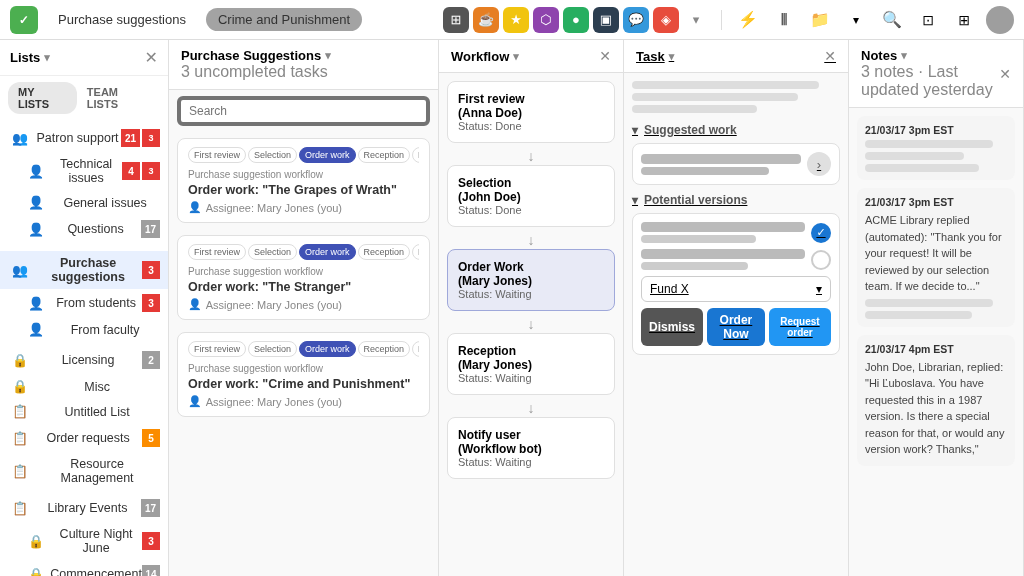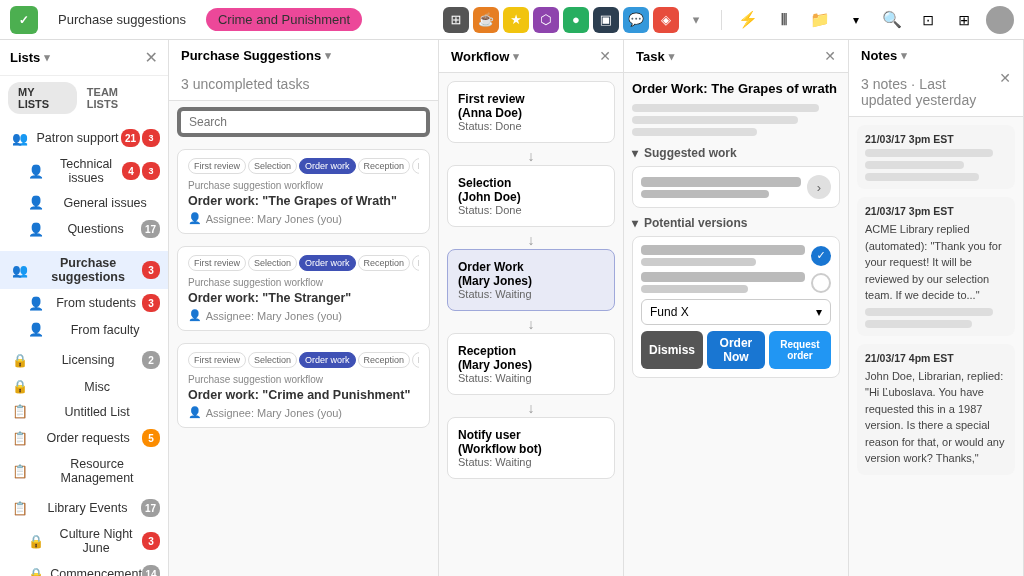--- a/index.html
+++ b/index.html
@@ -2,21 +2,21 @@
 <html><head>
   <meta charset="utf-8">
   <style>
     * { box-sizing: border-box; margin: 0; padding: 0; }
     body { font-family: -apple-system, BlinkMacSystemFont, 'Segoe UI', sans-serif; font-size: 13px; background: #f5f5f5; overflow: hidden; width: 1024px; height: 576px; display: flex; flex-direction: column; }
 
     
     .top-bar { height: 40px; background: #fff; border-bottom: 1px solid #ddd; display: flex; align-items: center; padding: 0 10px; gap: 8px; flex-shrink: 0; }
     .app-logo { width: 28px; height: 28px; background: #4caf50; border-radius: 6px; display: flex; align-items: center; justify-content: center; color: white; font-weight: bold; font-size: 12px; flex-shrink: 0; }
     .tab-item { padding: 4px 12px; border-radius: 14px; font-size: 13px; color: #333; cursor: pointer; white-space: nowrap; }
-    .tab-item.active { background: #ec4899; }
+    .tab-item.active { background: #a3a3a3; }
     .top-bar-spacer { flex: 1; }
     .icon-btn { width: 28px; height: 28px; border-radius: 6px; display: flex; align-items: center; justify-content: center; cursor: pointer; font-size: 14px; }
     .app-icons { display: flex; gap: 4px; }
     .app-icon { width: 26px; height: 26px; border-radius: 6px; display: flex; align-items: center; justify-content: center; font-size: 13px; }
     .avatar { width: 28px; height: 28px; border-radius: 50%; background: #9e9e9e; overflow: hidden; }
 
     
     .main { display: flex; flex: 1; overflow: hidden; }
 
     
@@ -25,38 +25,38 @@
     .sidebar-title { font-weight: 600; font-size: 13px; display: flex; align-items: center; gap: 4px; }
     .sidebar-close { font-size: 16px; cursor: pointer; color: #888; }
     .list-tabs { display: flex; gap: 0; padding: 6px 8px; }
     .list-tab { padding: 4px 10px; border-radius: 12px; font-size: 11px; font-weight: 600; cursor: pointer; color: #666; }
     .list-tab.active { background: #e8e8e8; color: #333; }
     .sidebar-section { padding: 4px 0; }
     .sidebar-item { display: flex; align-items: center; padding: 5px 8px 5px 12px; cursor: pointer; font-size: 12.5px; color: #333; position: relative; }
     .sidebar-item.selected { background: #e8f0fe; font-weight: 600; }
     .sidebar-item .item-icon { margin-right: 6px; font-size: 13px; color: #666; }
     .sidebar-item .item-label { flex: 1; text-align: center; }
-    .badge { min-width: 18px; height: 18px; border-radius: 8px; font-size: 10px; font-weight: 700; display: flex; align-items: center; justify-content: center; padding: 0 4px; }
+    .badge { min-width: 18px; height: 18px; border-radius: 0; font-size: 10px; font-weight: 700; display: flex; align-items: center; justify-content: center; padding: 0 4px; }
     .badge.red { background: #e53935; color: white; }
     .badge.gray { background: #9e9e9e; color: white; }
     .badge.orange { background: #fb8c00; color: white; }
     .sub-item { padding-left: 28px; }
     .lock-icon { font-size: 11px; }
 
     
     .columns { display: flex; flex: 1; overflow: hidden; }
     .column { display: flex; flex-direction: column; border-right: 1px solid #e0e0e0; background: #f9f9f9; flex-shrink: 0; overflow-y: auto; }
     .col-tasks { width: 270px; }
     .col-workflow { width: 185px; }
-    .col-task { width: 225px; }
+    .col-task { width: 225px; text-decoration: underline; }
     .col-notes { width: 220px; flex: 1; }
 
     .col-header { padding: 8px 12px; background: #fff; border-bottom: 1px solid #e0e0e0; display: flex; align-items: center; justify-content: space-between; flex-shrink: 0; }
     .col-header-title { font-weight: 700; font-size: 13px; display: flex; align-items: center; gap: 4px; }
-    .col-header-sub { font-size: 14px; color: #888; margin-top: 13px; }
+    .col-header-sub { font-size: 16px; color: #888; margin-top: 0; }
     .col-header-close { font-size: 14px; color: #888; cursor: pointer; }
     .col-search { padding: 6px 8px; }
     .col-search input { width: 100%; padding: 4px 8px; border: 4px solid #737373; border-radius: 6px; font-size: 12px; }
 
     
     .task-card { background: white; margin: 6px 8px; border-radius: 8px; border: 1px solid #e0e0e0; padding: 8px 10px; cursor: pointer; }
     .workflow-steps { display: flex; gap: 2px; margin-bottom: 6px; flex-wrap: nowrap; overflow: hidden; }
     .step { font-size: 9px; padding: 2px 5px; border-radius: 10px; border: 1px solid #ddd; color: #666; white-space: nowrap; background: #fff; }
     .step.active { background: #3f51b5; color: white; border-color: #3f51b5; }
     .task-type { font-size: 10px; color: #888; margin-bottom: 3px; }
@@ -332,21 +332,20 @@
 
     <div class="column col-task">
       <div class="col-header">
         <div class="col-header-title">
           <span>Task</span>
           <span class="chevron">▾</span>
         </div>
         <span class="col-header-close">✕</span>
       </div>
       <div class="task-detail">
-        <div class="task-detail-title">Order Work: The Grapes of wrath</div>
         <div class="placeholder-lines">
           <div class="ph-line" style="width:90%;"></div>
           <div class="ph-line" style="width:80%;"></div>
           <div class="ph-line" style="width:60%;"></div>
         </div>
 
         <div class="section-header">
           <span>▾</span>
           <span>Suggested work</span>
         </div>

